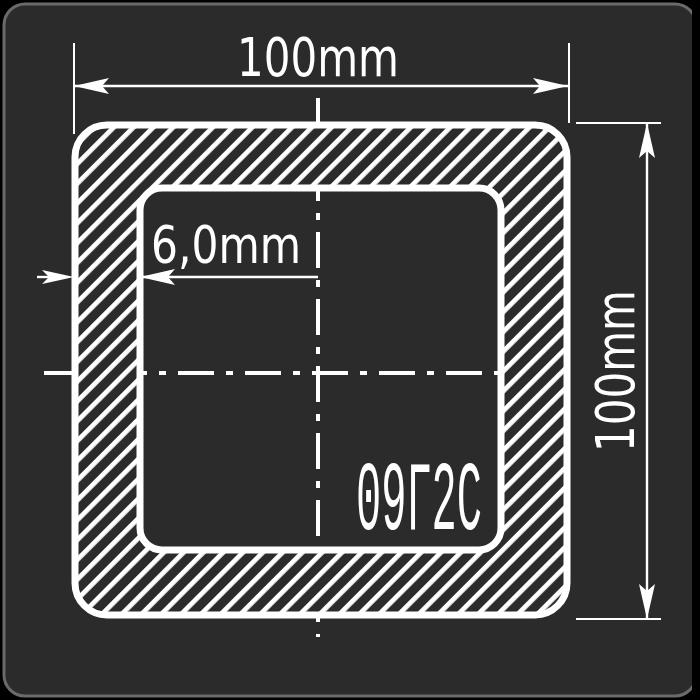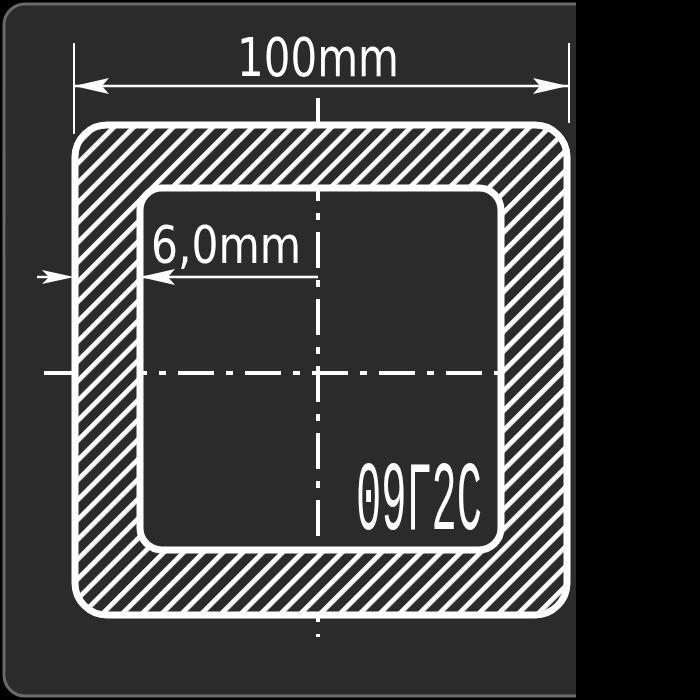--- a/index.html
+++ b/index.html
@@ -2,21 +2,21 @@
 <html><head>
 <meta charset="utf-8">
 <style>
   html, body {
     margin: 0;
     padding: 0;
     background: #000000;
   }
   .stage {
     position: relative;
-    width: 576px;
+    width: 692px;
     height: 700px;
     overflow: hidden;
     text-align: right;
   }
   svg { display: block; }
   svg text {
     fill: #ffffff;
     font-family: "DejaVu Sans", sans-serif;
   }
   svg text.grade {

